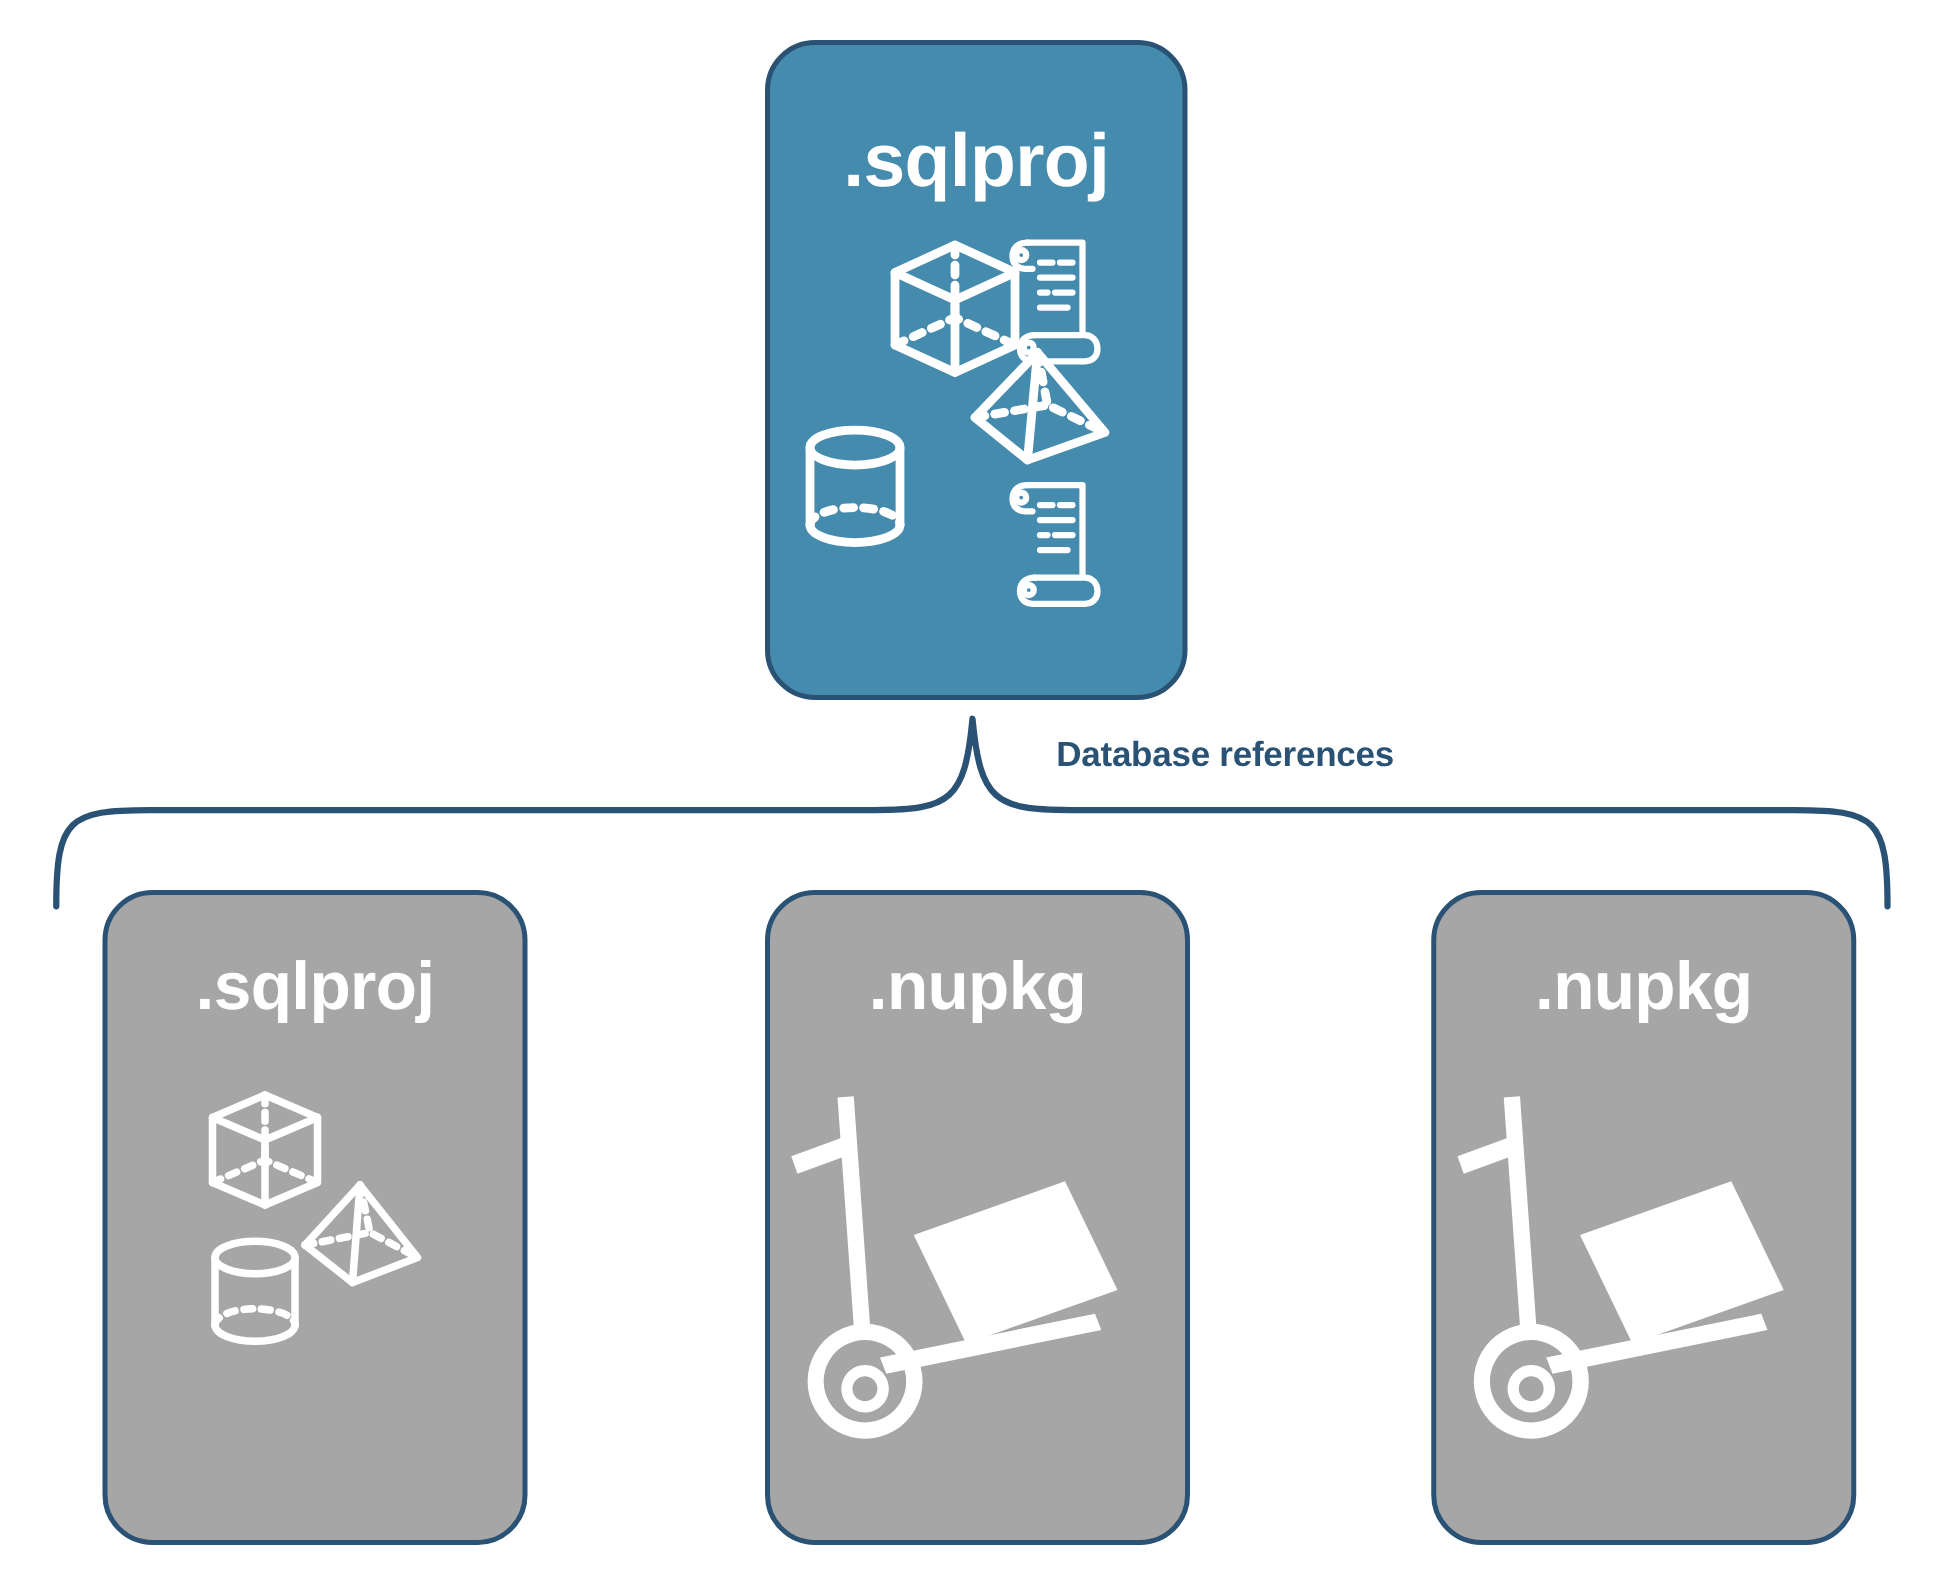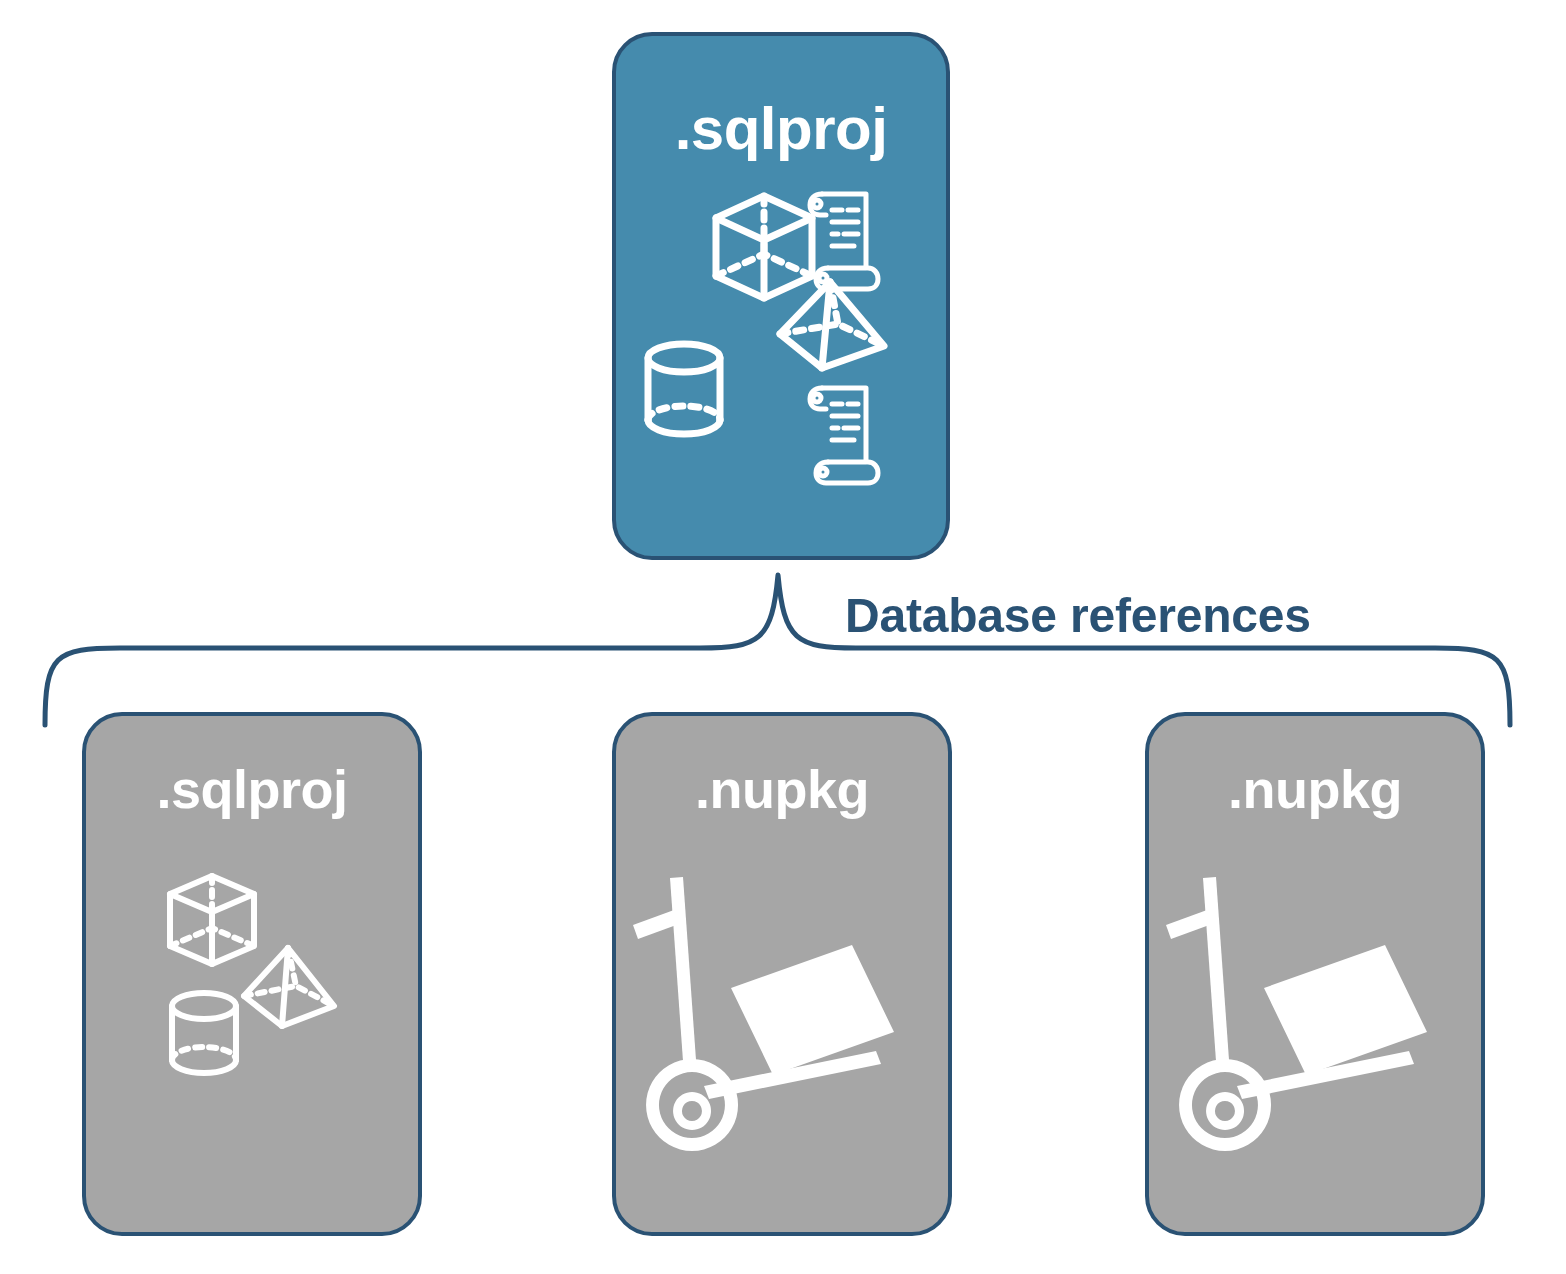--- a/index.html
+++ b/index.html
@@ -41,21 +41,21 @@
   }
   .card-icons {
     position: absolute;
     left: 0;
     right: 0;
   }
   .bracket-label {
     position: absolute;
     color: #2a5274;
     font-weight: bold;
-    font-size: 48px;
+    font-size: 28px;
     letter-spacing: -0.2px;
     white-space: nowrap;
   }
   svg { display: block; overflow: visible; }
 </style>
 </head>
 <body>
 
 <div id="canvas">
 

